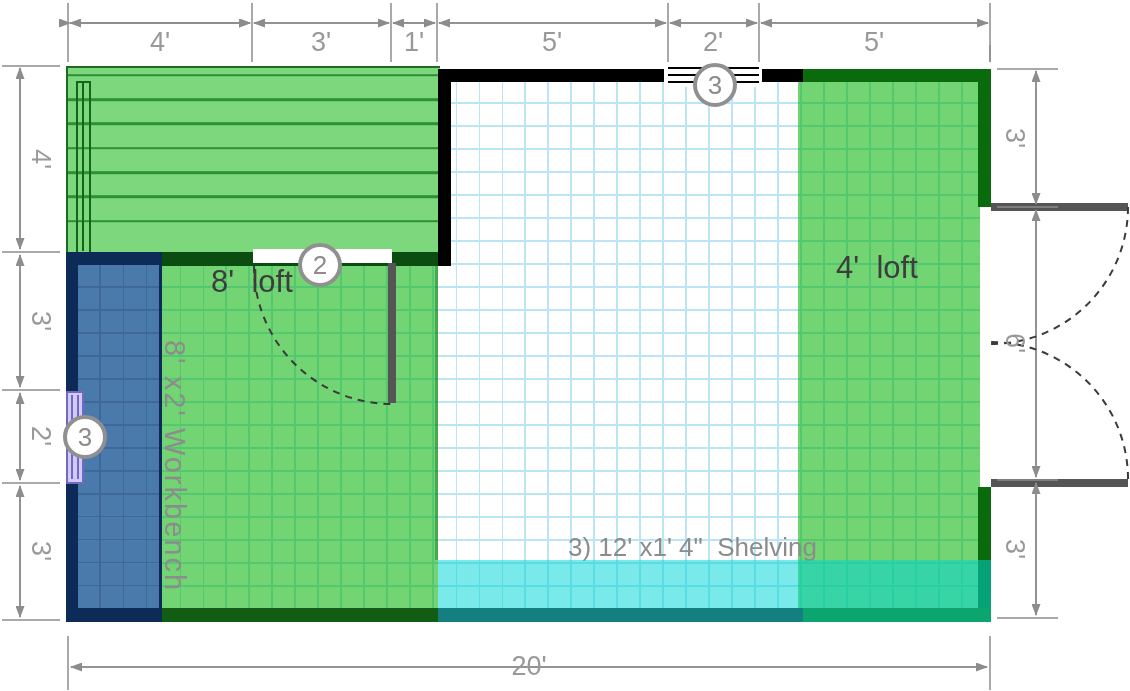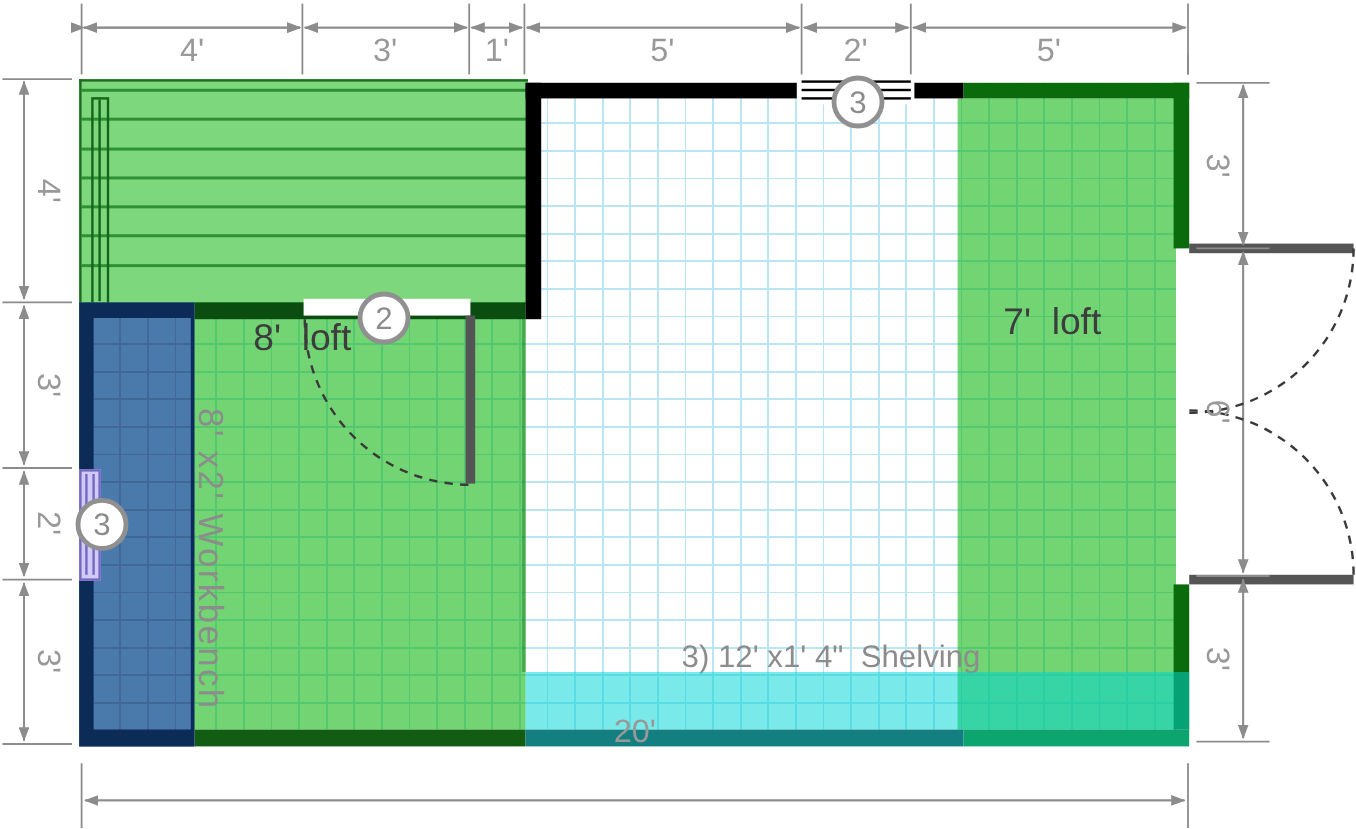--- a/index.html
+++ b/index.html
@@ -107,21 +107,21 @@
 
   <div class="abs win-left">
     <div class="abs win-left-line" style="left:3px;"></div>
     <div class="abs win-left-line" style="left:8.5px;"></div>
   </div>
 
   <div class="abs leaf" style="left:388px;top:263px;width:8px;height:140px;"></div>
   <div class="abs leaf" style="left:991px;top:203px;width:137px;height:8px;"></div>
   <div class="abs leaf" style="left:991px;top:479px;width:137px;height:8px;"></div>
 
-  <div class="abs room-label" style="left:836px;top:250px;">7'  loft</div>
+  <div class="abs room-label" style="left:836px;top:250px;">4'  loft</div>
 
   <svg class="abs anno" width="1130" height="691" viewBox="0 0 1130 691">
     <defs>
       <marker id="ar" markerWidth="12" markerHeight="9" refX="11" refY="4.5" orient="auto" markerUnits="userSpaceOnUse">
         <path d="M0,0 L12,4.5 L0,9 z" fill="#8c8c8c"></path>
       </marker>
     </defs>
     <g stroke="#8c8c8c" stroke-width="1.5">
       <line x1="68" y1="3" x2="68" y2="62"></line>
         <line x1="252" y1="3" x2="252" y2="62"></line>
@@ -187,19 +187,19 @@
   <div class="abs dim-label" style="left:552px;top:42px;">5'</div>
   <div class="abs dim-label" style="left:713px;top:42px;">2'</div>
   <div class="abs dim-label" style="left:874px;top:42px;">5'</div>
   <div class="abs dim-label rot" style="left:40px;top:159px;">4'</div>
   <div class="abs dim-label rot" style="left:40px;top:321px;">3'</div>
   <div class="abs dim-label rot" style="left:40px;top:436px;">2'</div>
   <div class="abs dim-label rot" style="left:40px;top:551px;">3'</div>
   <div class="abs dim-label rot" style="left:1014px;top:138px;">3'</div>
   <div class="abs dim-label rot" style="left:1014px;top:343px;">6'</div>
   <div class="abs dim-label rot" style="left:1014px;top:549px;">3'</div>
-  <div class="abs dim-label" style="left:529px;top:610px;">20'</div>
+  <div class="abs dim-label" style="left:529px;top:666px;">20'</div>
 
   <div class="abs badge" style="left:715px;top:85px;">3</div>
   <div class="abs badge" style="left:320px;top:265px;">2</div>
   <div class="abs badge" style="left:85px;top:437px;">3</div>
 
 </div>
 
 </body></html>

